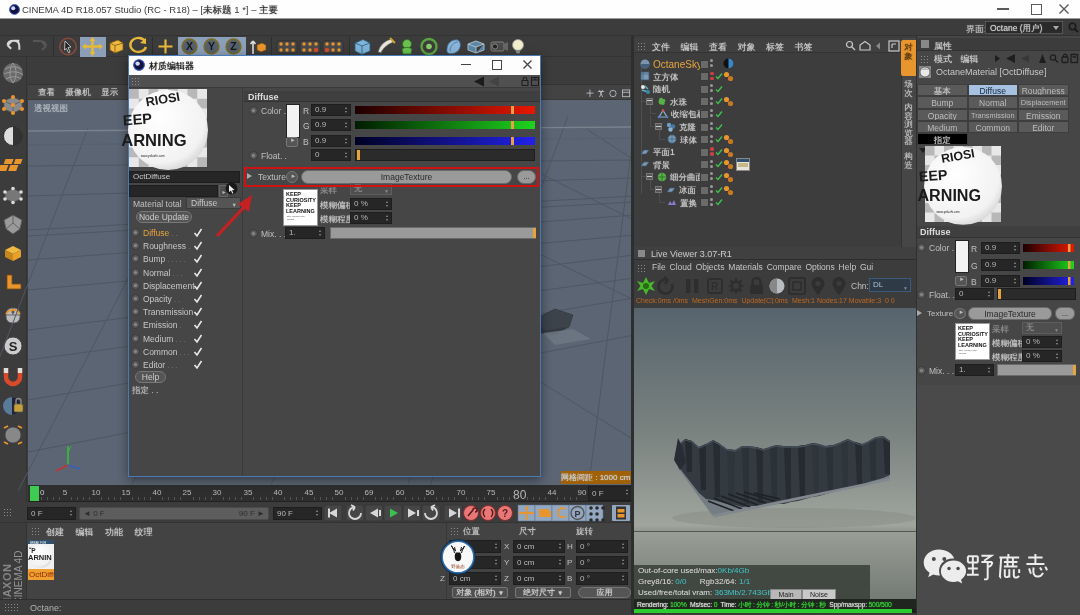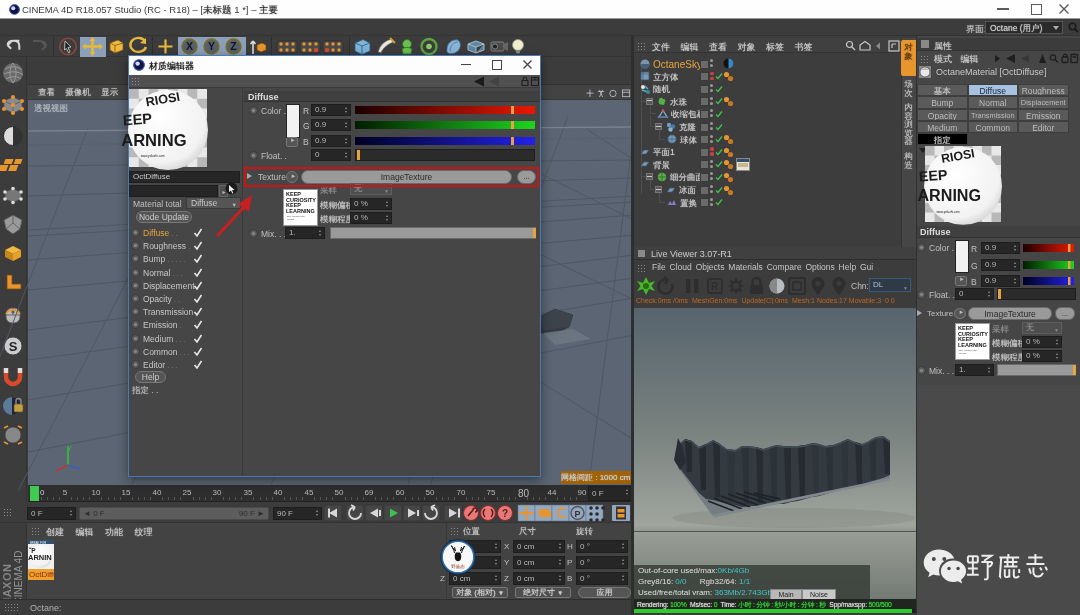--- a/index.html
+++ b/index.html
@@ -376,21 +376,21 @@
     <span style="position:absolute;left:209px;top:488px;width:16px;text-align:center;font-size:8px;color:#b8b8b8">30</span>
     <span style="position:absolute;left:240px;top:488px;width:16px;text-align:center;font-size:8px;color:#b8b8b8">35</span>
     <span style="position:absolute;left:270px;top:488px;width:16px;text-align:center;font-size:8px;color:#b8b8b8">40</span>
     <span style="position:absolute;left:301px;top:488px;width:16px;text-align:center;font-size:8px;color:#b8b8b8">45</span>
     <span style="position:absolute;left:331px;top:488px;width:16px;text-align:center;font-size:8px;color:#b8b8b8">50</span>
     <span style="position:absolute;left:361px;top:488px;width:16px;text-align:center;font-size:8px;color:#b8b8b8">69</span>
     <span style="position:absolute;left:392px;top:488px;width:16px;text-align:center;font-size:8px;color:#b8b8b8">60</span>
     <span style="position:absolute;left:422px;top:488px;width:16px;text-align:center;font-size:8px;color:#b8b8b8">50</span>
     <span style="position:absolute;left:453px;top:488px;width:16px;text-align:center;font-size:8px;color:#b8b8b8">70</span>
     <span style="position:absolute;left:483px;top:488px;width:16px;text-align:center;font-size:8px;color:#b8b8b8">75</span>
-    <span style="position:absolute;left:513px;top:488px;width:16px;text-align:right;font-size:10px;color:#b8b8b8">80</span>
+    <span style="position:absolute;left:513px;top:488px;width:16px;text-align:left;font-size:12px;color:#b8b8b8">80</span>
     <span style="position:absolute;left:544px;top:488px;width:16px;text-align:center;font-size:8px;color:#b8b8b8">44</span>
     <span style="position:absolute;left:574px;top:488px;width:16px;text-align:center;font-size:8px;color:#b8b8b8">90</span>
     <i style="position:absolute;left:40.6px;top:497px;width:1px;height:3px;background:#555"></i>
     <i style="position:absolute;left:46.7px;top:497px;width:1px;height:3px;background:#555"></i>
     <i style="position:absolute;left:52.7px;top:497px;width:1px;height:3px;background:#555"></i>
     <i style="position:absolute;left:58.8px;top:497px;width:1px;height:3px;background:#555"></i>
     <i style="position:absolute;left:71.0px;top:497px;width:1px;height:3px;background:#555"></i>
     <i style="position:absolute;left:77.1px;top:497px;width:1px;height:3px;background:#555"></i>
     <i style="position:absolute;left:83.1px;top:497px;width:1px;height:3px;background:#555"></i>
     <i style="position:absolute;left:89.2px;top:497px;width:1px;height:3px;background:#555"></i>

